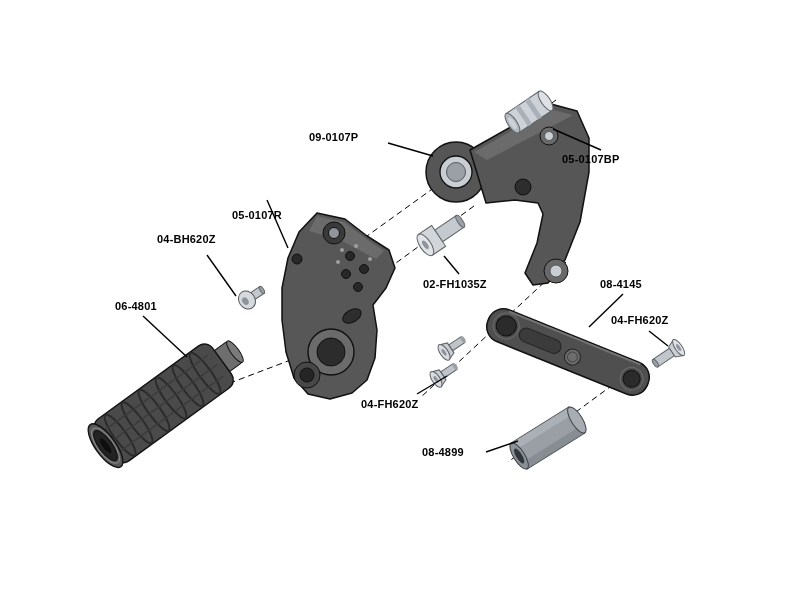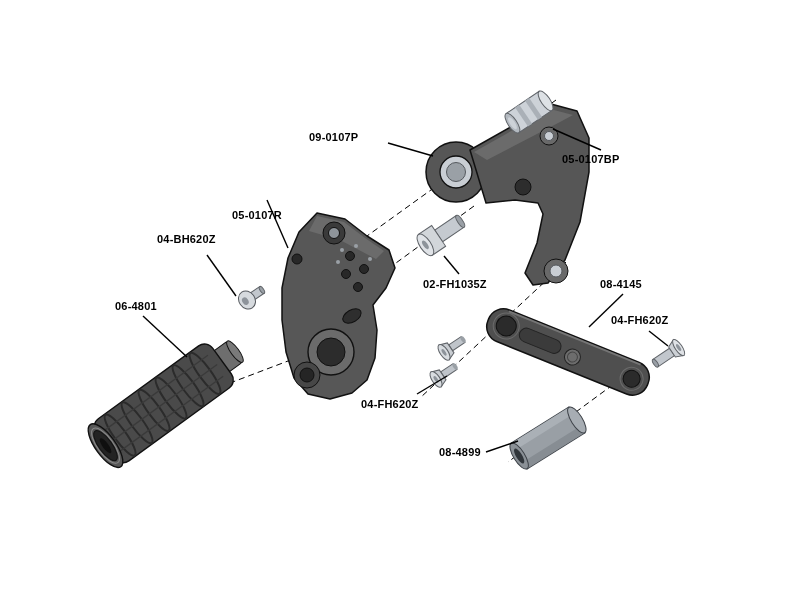--- a/index.html
+++ b/index.html
@@ -199,15 +199,15 @@
   <div class="part-label" style="left:96px; top:298px;margin-left:19px;">06-4801</div>
 
   <div class="part-label" style="left:423px; top:276px;">02-FH1035Z</div>
 
   <div class="part-label" style="left:600px; top:276px;">08-4145</div>
 
   <div class="part-label" style="left:611px; top:312px;">04-FH620Z</div>
 
   <div class="part-label" style="left:361px; top:396px;">04-FH620Z</div>
 
-  <div class="part-label" style="left:422px; top:444px;margin-left:17px;">08-4899</div>
+  <div class="part-label" style="left:422px; top:444px;">08-4899</div>
 
 </div>
 
 </body></html>

